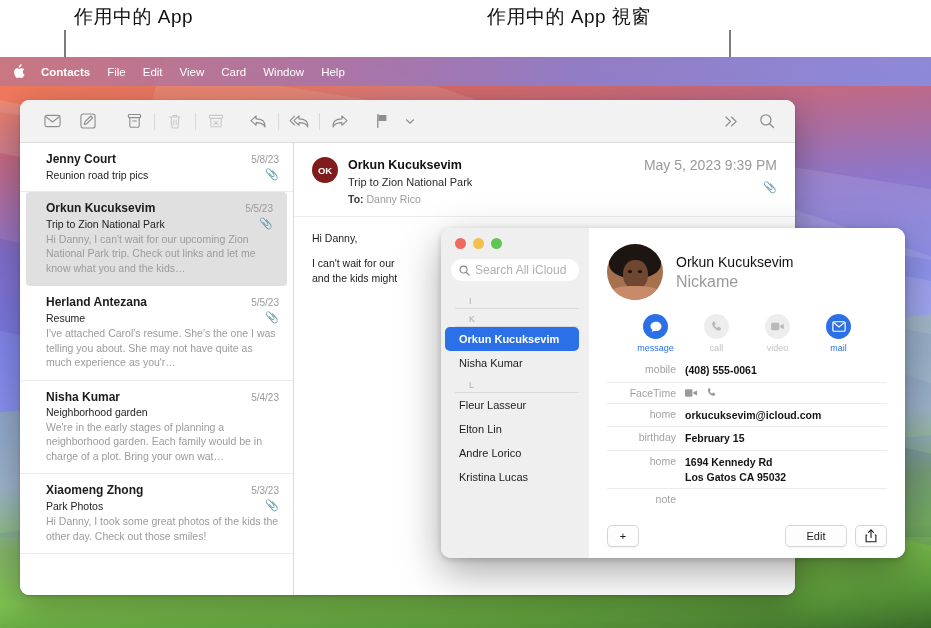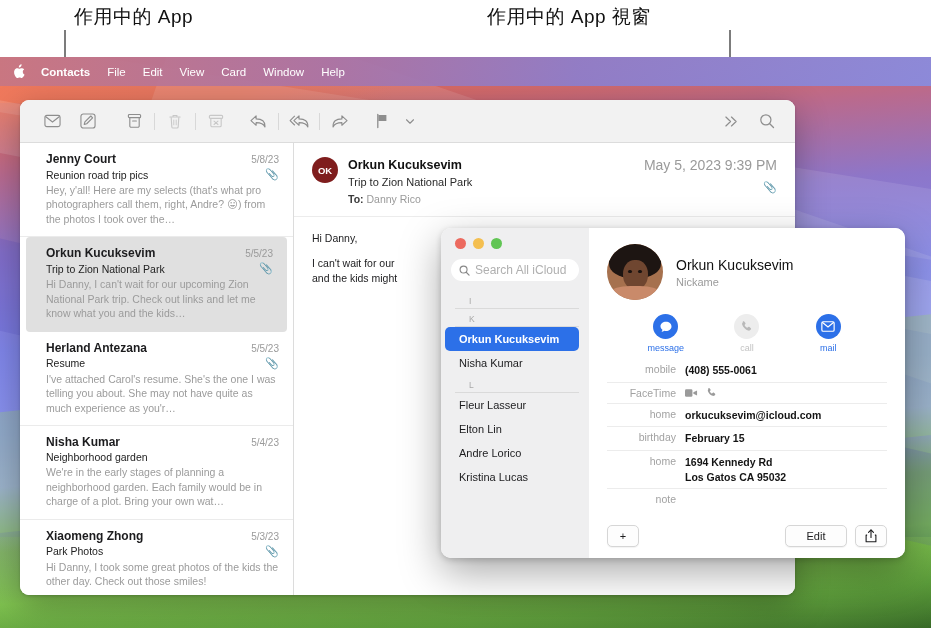--- a/index.html
+++ b/index.html
@@ -252,21 +252,21 @@
   .cd-photo {
     width:56px; height:56px; border-radius:50%; overflow:hidden; position:relative;
     background:#a6714e; flex:none;
   }
   .cd-hair { position:absolute; left:2px; top:0px; width:52px; height:34px; background:#1d1512; border-radius:50% 50% 42% 42%; }
   .cd-face { position:absolute; left:16px; top:16px; width:25px; height:30px; background:#6f4630; border-radius:46% 46% 50% 50%; }
   .cd-shirt { position:absolute; left:4px; bottom:-2px; width:48px; height:16px; background:#c98a6a; border-radius:40% 40% 0 0; }
   .cd-eye { position:absolute; width:4px; height:3px; background:#1b1310; border-radius:2px; top:26px;}
   .cd-eye.l { left:21px; } .cd-eye.r { left:31px; }
   .cd-name { font-size:14px; color:#111; }
-  .cd-nick { font-size:11px; color:#9b9b9b; margin-top:3px; }
+  .cd-nick { font-size:16px; color:#9b9b9b; margin-top:3px; }
 
   .cd-actions { display:flex; gap:0; justify-content:center; margin:14px 0 3px 0; padding:0 18px; }
   .act { flex:1; display:flex; flex-direction:column; align-items:center; gap:4px; }
   .act-circle {
     width:25px; height:25px; border-radius:50%; display:flex; align-items:center; justify-content:center;
     background:#2c70e8; color:#fff;
   }
   .act-circle.off { background:#ededed; color:#b9b9b9; }
   .act-lbl { font-size:9px; color:#2c70e8; }
   .act-lbl.off { color:#c3c3c3; }
@@ -421,21 +421,20 @@
 
         <div class="msg">
           <div class="msg-row1">
             <span class="msg-from">Jenny Court</span>
             <span class="msg-date">5/8/23</span>
           </div>
           <div class="msg-row2">
             <span class="msg-subj">Reunion road trip pics</span>
             <span class="msg-clip">📎</span>
           </div>
-          <div class="msg-prev">Hey, y'all! Here are my selects (that's what pro photographers call them, right, Andre? 😛) from the photos I took over the…</div>
         </div>
 
         <div class="msg sel">
           <div class="msg-row1">
             <span class="msg-from">Orkun Kucuksevim</span>
             <span class="msg-date">5/5/23</span>
           </div>
           <div class="msg-row2">
             <span class="msg-subj">Trip to Zion National Park</span>
             <span class="msg-clip">📎</span>
@@ -588,20 +587,29 @@
         </div>
         <div class="act">
           <div class="act-circle off">
             <svg width="13" height="13" viewBox="0 0 14 14">
                 <path d="M3.1 1.6c.4-.4 1-.4 1.4 0l1.3 1.5c.3.4.3.9 0 1.3l-.7.7c-.2.2-.2.4-.1.6.5 1.1 1.5 2.1 2.6 2.6.2.1.4 0 .6-.1l.7-.7c.4-.3.9-.3 1.3 0l1.5 1.3c.4.4.4 1 0 1.4l-.7.7c-.6.6-1.5.8-2.3.5C6 10.5 3.5 8 2.4 5.1c-.3-.8-.1-1.7.5-2.3l.2-1.2z" fill="#b9b9b9"></path>
               </svg>
           </div>
           <div class="act-lbl off">call</div>
         </div>
         <div class="act">
+          <div class="act-circle off">
+            <svg width="15" height="11" viewBox="0 0 16 12">
+                <rect x="1" y="2" width="9" height="8" rx="1.6" fill="#b9b9b9"></rect>
+                <path d="M11 5.2 14.8 3v6L11 6.8z" fill="#b9b9b9"></path>
+              </svg>
+          </div>
+          <div class="act-lbl off">video</div>
+        </div>
+        <div class="act">
           <div class="act-circle">
             <svg width="14" height="11" viewBox="0 0 15 12">
                 <rect x=".8" y=".8" width="13.4" height="10.4" rx="1.4" fill="none" stroke="#fff" stroke-width="1.3"></rect>
                 <path d="M1.2 1.4 7.5 6.4l6.3-5" fill="none" stroke="#fff" stroke-width="1.3"></path>
               </svg>
           </div>
           <div class="act-lbl">mail</div>
         </div>
       </div>
 

